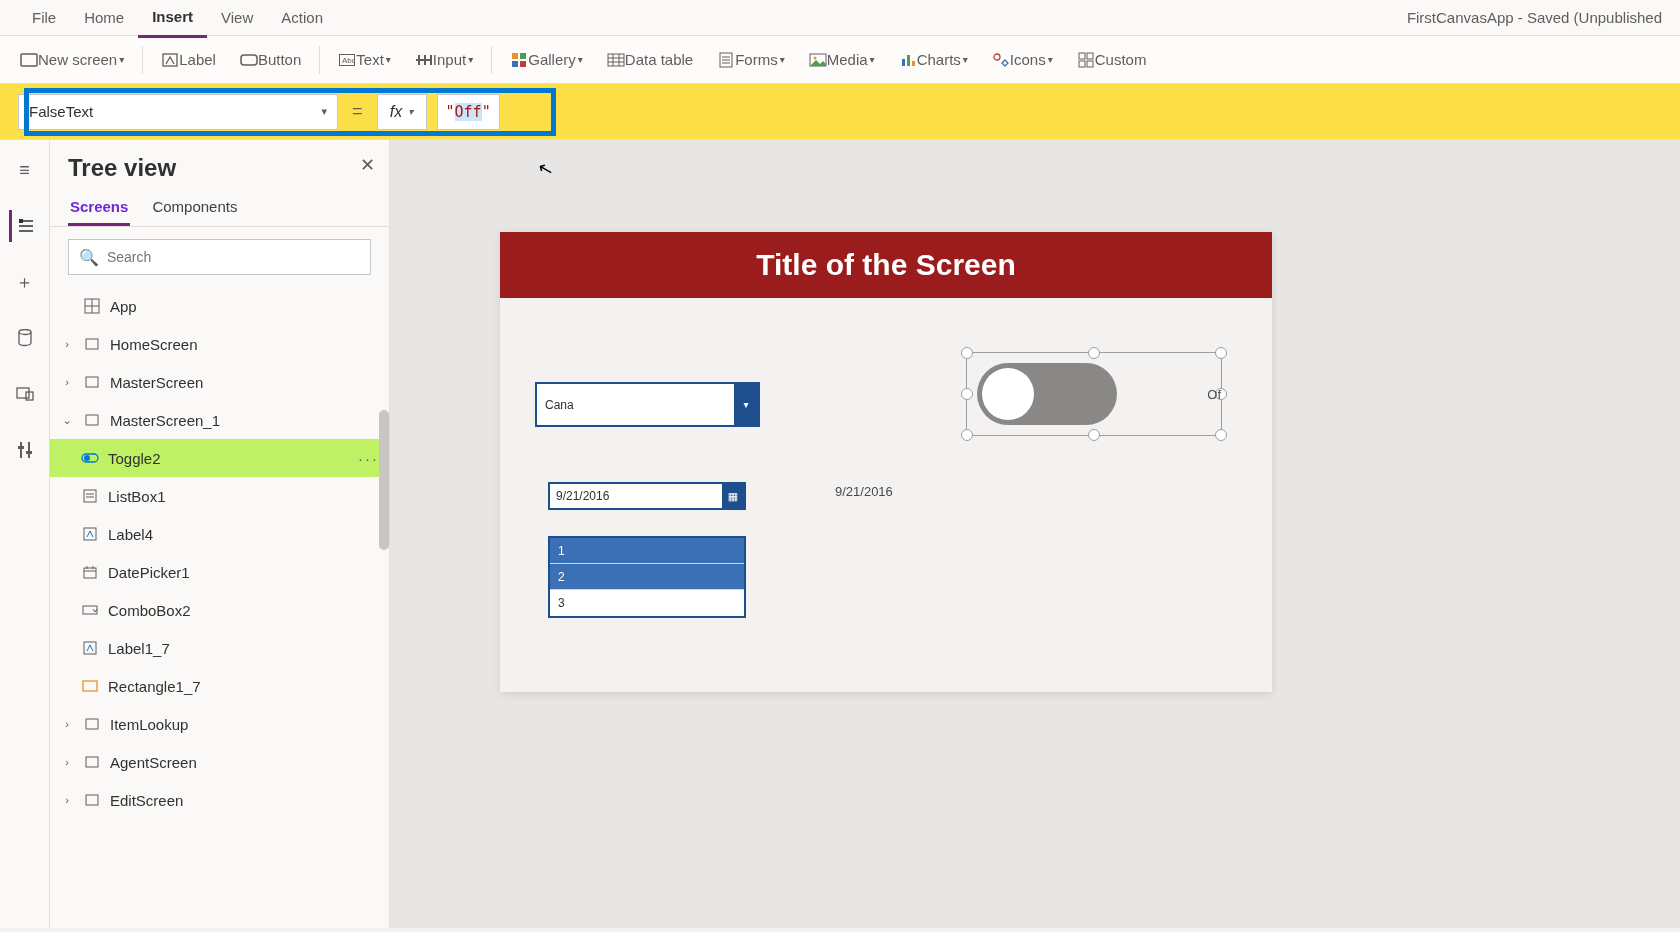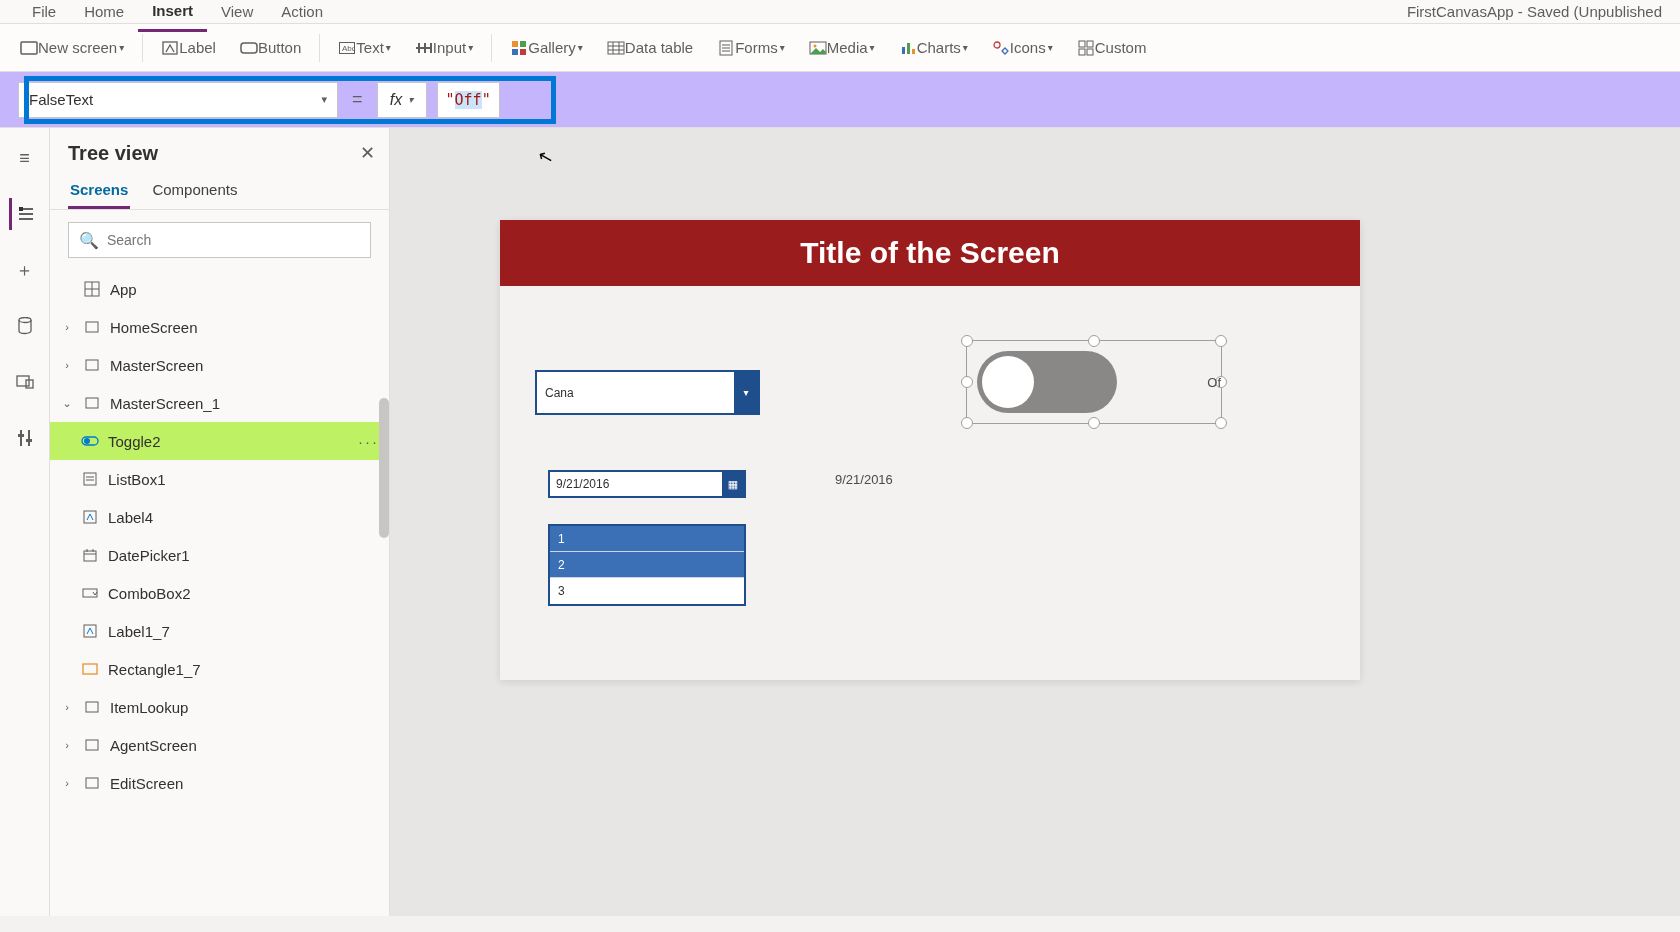--- a/index.html
+++ b/index.html
@@ -1,68 +1,68 @@
 <!DOCTYPE html>
 <html><head>
 <meta charset="utf-8">
 <style>
 * { margin:0; padding:0; box-sizing:border-box; font-family:"Segoe UI", Arial, sans-serif; }
 body { background:#f3f2f1; width:1680px; height:932px; overflow:hidden; color:#323130; }
 
 
-.menubar { height:24px; background:#faf9f8; display:flex; align-items:center; padding:0 18px; border-bottom:1px solid #e1dfdd; }
+.menubar { height:36px; background:#faf9f8; display:flex; align-items:center; padding:0 18px; border-bottom:1px solid #e1dfdd; }
 .menu-item { padding:0 14px; height:40px; display:flex; align-items:center; font-size:15px; color:#605e5c; cursor:pointer; }
 .menu-item.active { color:#323130; font-weight:700; border-bottom:3px solid #742774; }
 .menubar .apptitle { margin-left:auto; font-size:15px; color:#605e5c; }
 
 
 .ribbon { height:48px; background:#fdfcfb; display:flex; align-items:center; padding:0 8px; border-bottom:1px solid #e1dfdd; }
 .ribbon-btn { display:flex; align-items:center; gap:0; padding:0 12px; height:36px; color:#605e5c; font-size:15px; cursor:pointer; border-radius:2px; }
 .ribbon-sep { width:1px; height:28px; background:#e1dfdd; margin:0 6px; }
 .ribbon-icon { width:18px; height:18px; display:inline-flex; align-items:center; justify-content:center; }
 .chev { font-size:10px; color:#605e5c; margin-left:2px; }
 
 
-.formula-wrap { position:relative; height:56px; background:#c4b5fd; border-bottom:1px solid #e1dfdd; display:flex; align-items:center; padding:0 18px; }
+.formula-wrap { position:relative; height:56px; background:#fde047; border-bottom:1px solid #e1dfdd; display:flex; align-items:center; padding:0 18px; }
 .highlight-box { position:absolute; left:24px; top:4px; width:532px; height:48px; border:5px solid #0078d4; background:transparent; pointer-events:none; z-index:5; }
 .prop-dd { width:320px; height:36px; border:1px solid #c8c6c4; display:flex; align-items:center; padding:0 10px; font-size:15px; color:#323130; background:#fff; position:relative; }
 .prop-dd .chev-abs { position:absolute; right:10px; color:#605e5c; font-size:11px; }
 .eq { padding:0 14px; font-size:18px; color:#605e5c; }
 .fx-box { width:50px; height:36px; border:1px solid #c8c6c4; display:flex; align-items:center; justify-content:center; gap:4px; font-style:italic; font-size:16px; color:#323130; background:#fff; }
 .formula-input { margin-left:10px; height:36px; border:1px solid #c8c6c4; display:flex; align-items:center; padding:0 8px; min-width:60px; background:#fff; }
 .formula-input .q { color:#a31515; font-family:Consolas,monospace; font-size:15px; }
 .formula-sel { background:#cce4f7; }
 
 
 .main { display:flex; height:calc(932px - 40px - 48px - 56px); }
 .leftrail { width:50px; background:#faf9f8; border-right:1px solid #e1dfdd; display:flex; flex-direction:column; align-items:center; padding-top:14px; gap:24px; }
 .leftrail .rail-btn { width:32px; height:32px; display:flex; align-items:center; justify-content:center; color:#605e5c; cursor:pointer; font-size:18px; }
 .rail-active { border-left:3px solid #742774; width:50px; justify-content:center; }
 
 .treepanel { width:340px; background:#faf9f8; border-right:1px solid #e1dfdd; display:flex; flex-direction:column; position:relative; }
-.treepanel h2 { font-size:20px; font-weight:600; padding:14px 18px 8px; }
+.treepanel h2 { font-size:24px; font-weight:600; padding:14px 18px 8px; }
 .close-x { position:absolute; right:14px; top:14px; font-size:18px; color:#605e5c; cursor:pointer; }
 .tp-tabs { display:flex; gap:20px; padding:0 18px; border-bottom:1px solid #e1dfdd; }
 .tp-tab { padding:8px 2px; font-size:15px; color:#404040; cursor:pointer; }
-.tp-tab.active { color:#0369a1; font-weight:600; border-bottom:3px solid #742774; }
+.tp-tab.active { color:#6d28d9; font-weight:600; border-bottom:3px solid #742774; }
 .search-box { margin:12px 18px; height:36px; border:1px solid #c8c6c4; background:#fff; display:flex; align-items:center; padding:0 10px; gap:8px; }
 .search-box input { border:none; outline:none; font-size:14px; color:#605e5c; width:100%; }
 .tree { flex:1; overflow:auto; padding-bottom:10px; }
 .tree-row { display:flex; align-items:center; height:38px; padding:0 10px; font-size:15px; color:#323130; cursor:pointer; gap:8px; }
 .tree-row.sel { background:#bef264; }
 .tree-row .tw { width:14px; text-align:center; color:#605e5c; font-size:11px; }
 .tree-row .ticon { width:20px; display:flex; justify-content:center; }
 .tree-row .more { margin-left:auto; color:#605e5c; letter-spacing:2px; }
 .ind1 { padding-left:30px; }
 .scroll-thumb { position:absolute; right:0; top:270px; width:10px; height:140px; background:#c8c6c4; border-radius:5px; }
 
 
 .canvas-area { flex:1; background:#e8e6e4; position:relative; }
 .cursor-arrow { position:absolute; left:148px; top:18px; font-size:18px; color:#000; transform:rotate(-15deg); }
-.phone-canvas { position:absolute; left:110px; top:92px; width:860px; height:460px; background:#f3f2f1; box-shadow:0 2px 8px rgba(0,0,0,0.1); }
+.phone-canvas { position:absolute; left:110px; top:92px; width:772px; height:460px; background:#f3f2f1; box-shadow:0 2px 8px rgba(0,0,0,0.1); }
 .screen-title { height:66px; background:#9b1c1c; color:#fff; display:flex; align-items:center; justify-content:center; font-size:30px; font-weight:700; }
 
 .combo { position:absolute; left:35px; top:150px; width:225px; height:45px; border:2px solid #1f4e8c; background:#fff; display:flex; align-items:center; }
 .combo .ctext { flex:1; padding:0 8px; font-size:12px; }
 .combo .cbtn { width:24px; height:100%; background:#1f4e8c; display:flex; align-items:center; justify-content:center; color:#fff; font-size:10px; }
 
 .datepick { position:absolute; left:48px; top:250px; width:198px; height:28px; border:2px solid #1f4e8c; background:#fff; display:flex; align-items:center; }
 .datepick .dtext { flex:1; padding:0 6px; font-size:12px; }
 .datepick .dbtn { width:22px; height:100%; background:#1f4e8c; display:flex; align-items:center; justify-content:center; color:#fff; font-size:11px; }
 

